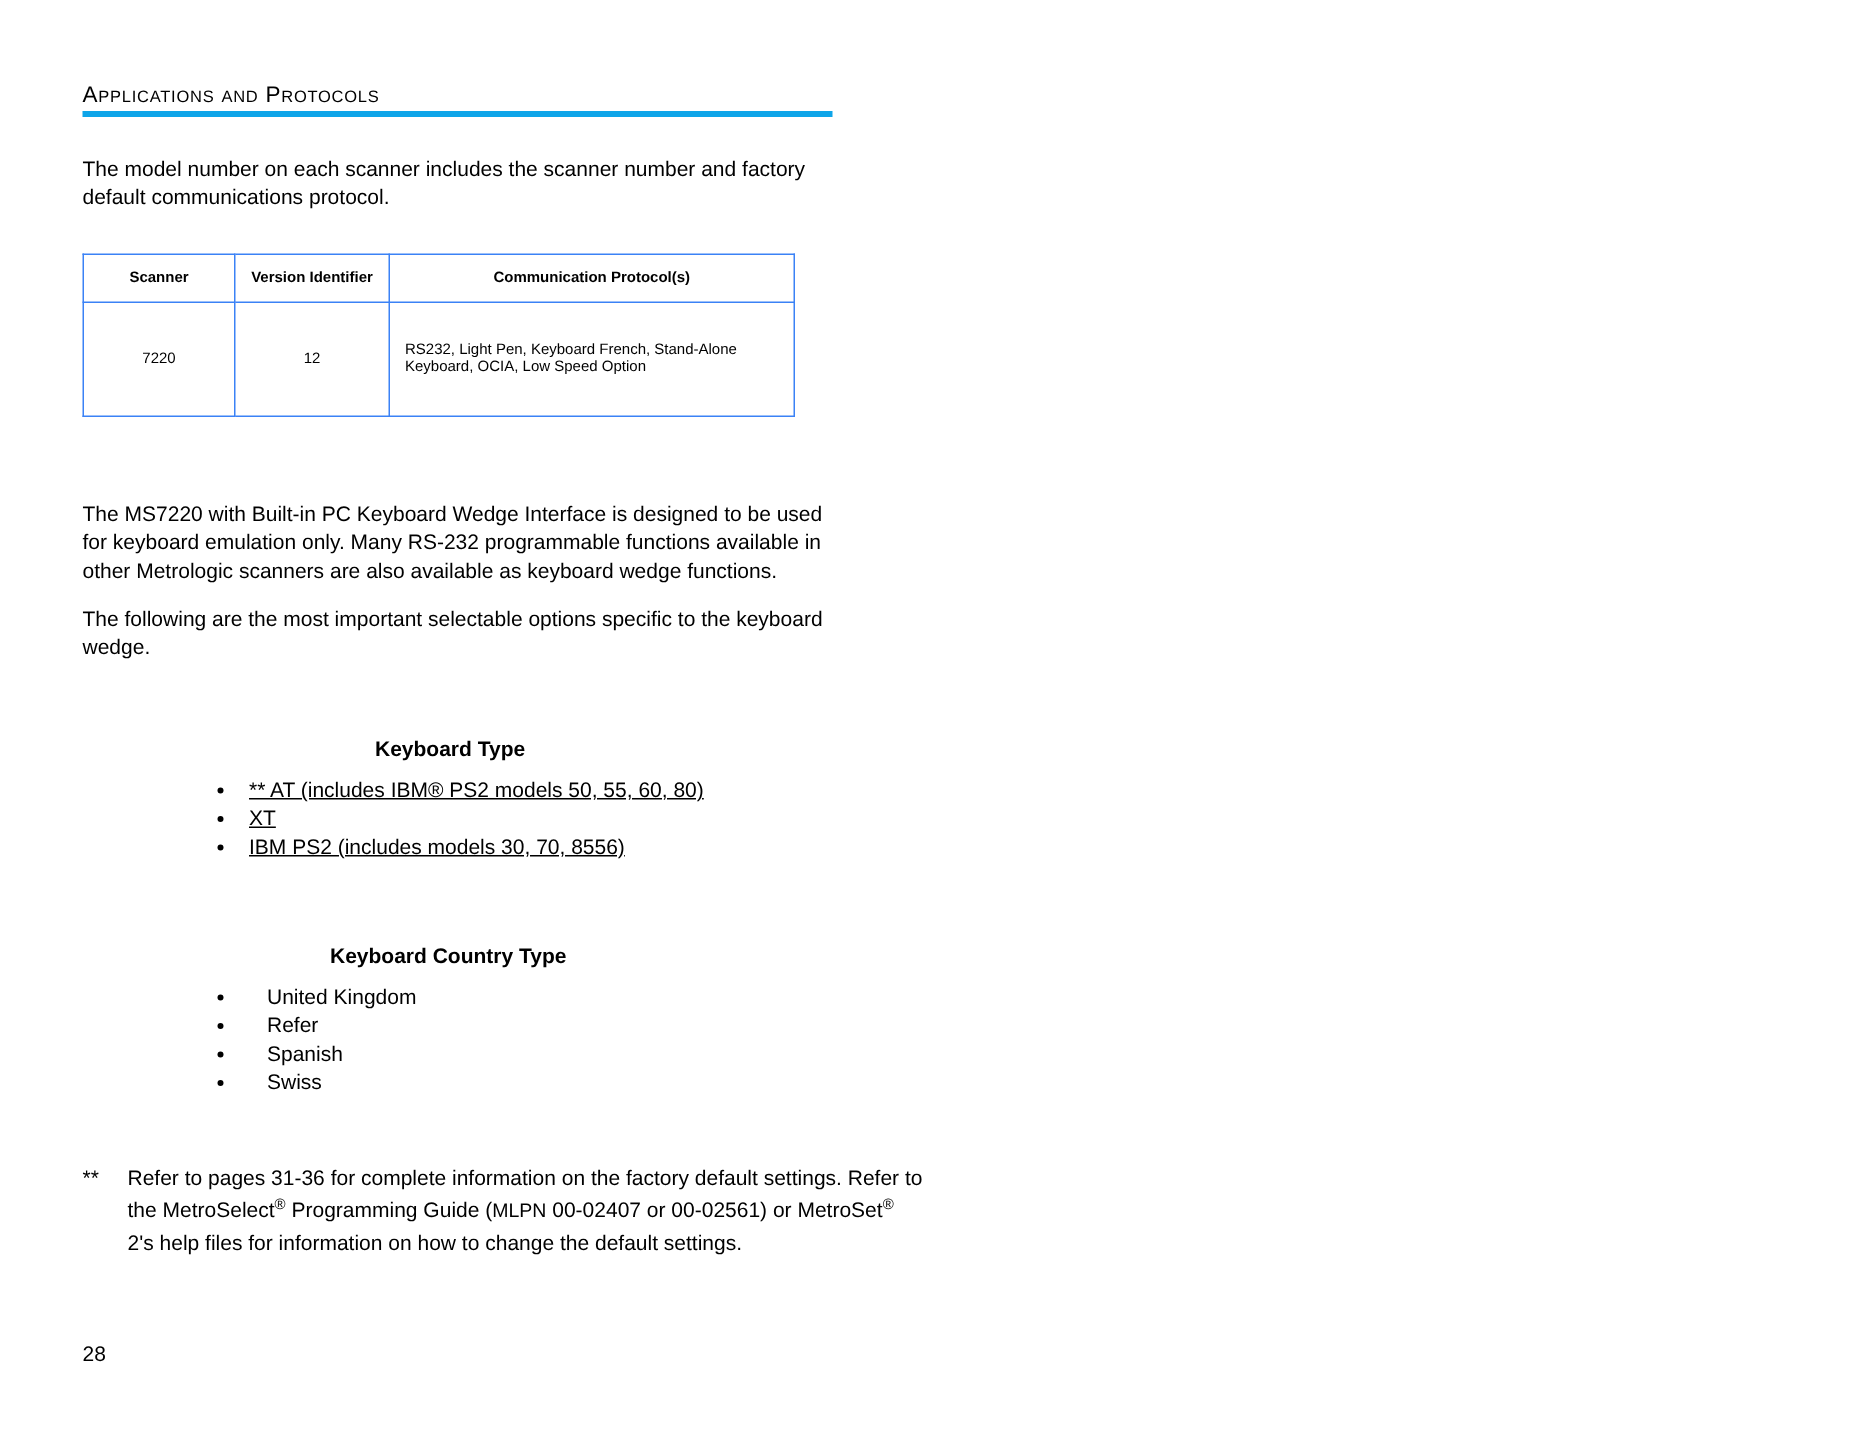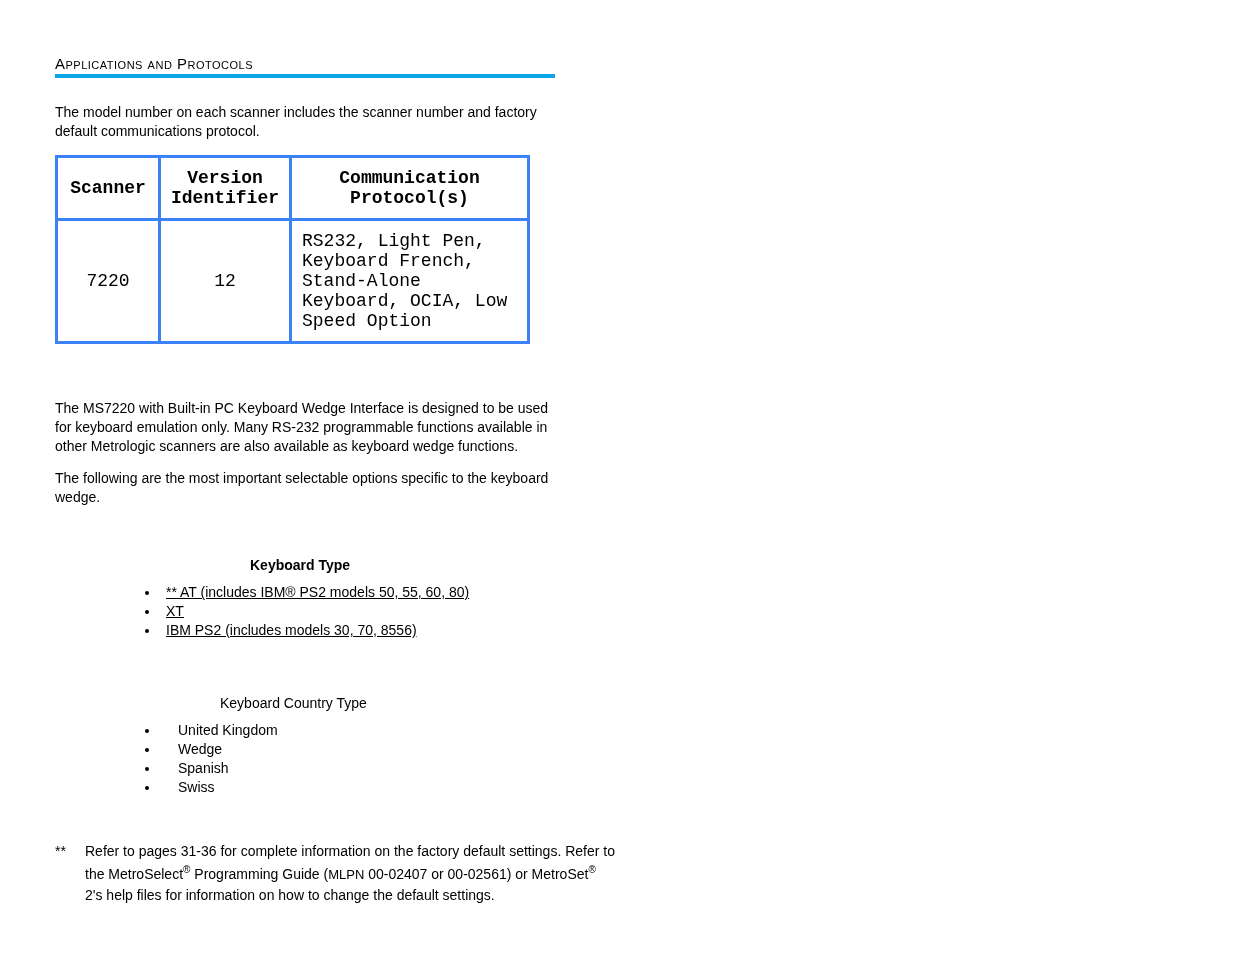--- a/index.html
+++ b/index.html
@@ -17,33 +17,32 @@
     font-variant: small-caps;
     letter-spacing: 0.5px;
     margin-bottom: 25px;
     border-bottom: 4px solid #0ea5e9;
     padding-bottom: 2px;
     width: 500px;
   }
   .intro {
     width: 500px;
     line-height: 1.35;
-    margin-bottom: 14px;
+    margin-bottom: 28px;
   }
   table.proto {
     border-collapse: collapse;
     width: 475px;
     margin-bottom: 55px;
   }
   table.proto th, table.proto td {
-    border: 3px solid #3b82f6;
+    border: 1px solid #3b82f6;
     padding: 10px 10px;
-    font-size: 18px;
+    font-size: 10px;
     vertical-align: middle;
-    font-family: Liberation Mono, monospace;
   }
   table.proto th {
     font-weight: bold;
     text-align: center;
   }
   table.proto td.center { text-align: center; }
   .para {
     width: 500px;
     line-height: 1.35;
     margin-bottom: 14px;
@@ -65,21 +64,21 @@
   .two-col ul {
     list-style: disc;
     padding-left: 20px;
     margin: 0;
     line-height: 1.35;
   }
   .two-col ul li { padding-left: 18px; }
   .col1 { width: 240px; }
   .col2 { width: 220px; }
   .sub-heading2 {
-    font-weight: normal;
+    font-weight: bold;
     margin: 55px 0 10px 165px;
   }
   .footnote {
     display: flex;
     margin-top: 45px;
     width: 560px;
     line-height: 1.5;
   }
   .footnote .marker { width: 30px; flex-shrink: 0; }
   .footnote .text { flex: 1; }
@@ -129,21 +128,21 @@
   <li>** AT (includes IBM® PS2 models 50, 55, 60, 80)</li>
   <li>XT</li>
   <li>IBM PS2 (includes models 30, 70, 8556)</li>
 </ul>
 
 <div class="sub-heading2">Keyboard Country Type</div>
 <div class="two-col">
   <div class="col2">
     <ul>
       <li>United Kingdom</li>
-      <li>Wedge</li>
+      <li>Refer</li>
       <li>Spanish</li>
       <li>Swiss</li>
     </ul>
   </div>
 </div>
 
 <div class="footnote">
   <div class="marker">**</div>
   <div class="text">
     <span>Refer to pages 31-36 for complete information on the factory default settings.  Refer to the MetroSelect</span><sup>®</sup><span> Programming Guide (</span><span class="smallcaps">MLPN</span><span> 00-02407 or 00-02561) or MetroSet</span><sup>®</sup><span> 2's help files for information on how to change the default settings.</span>

